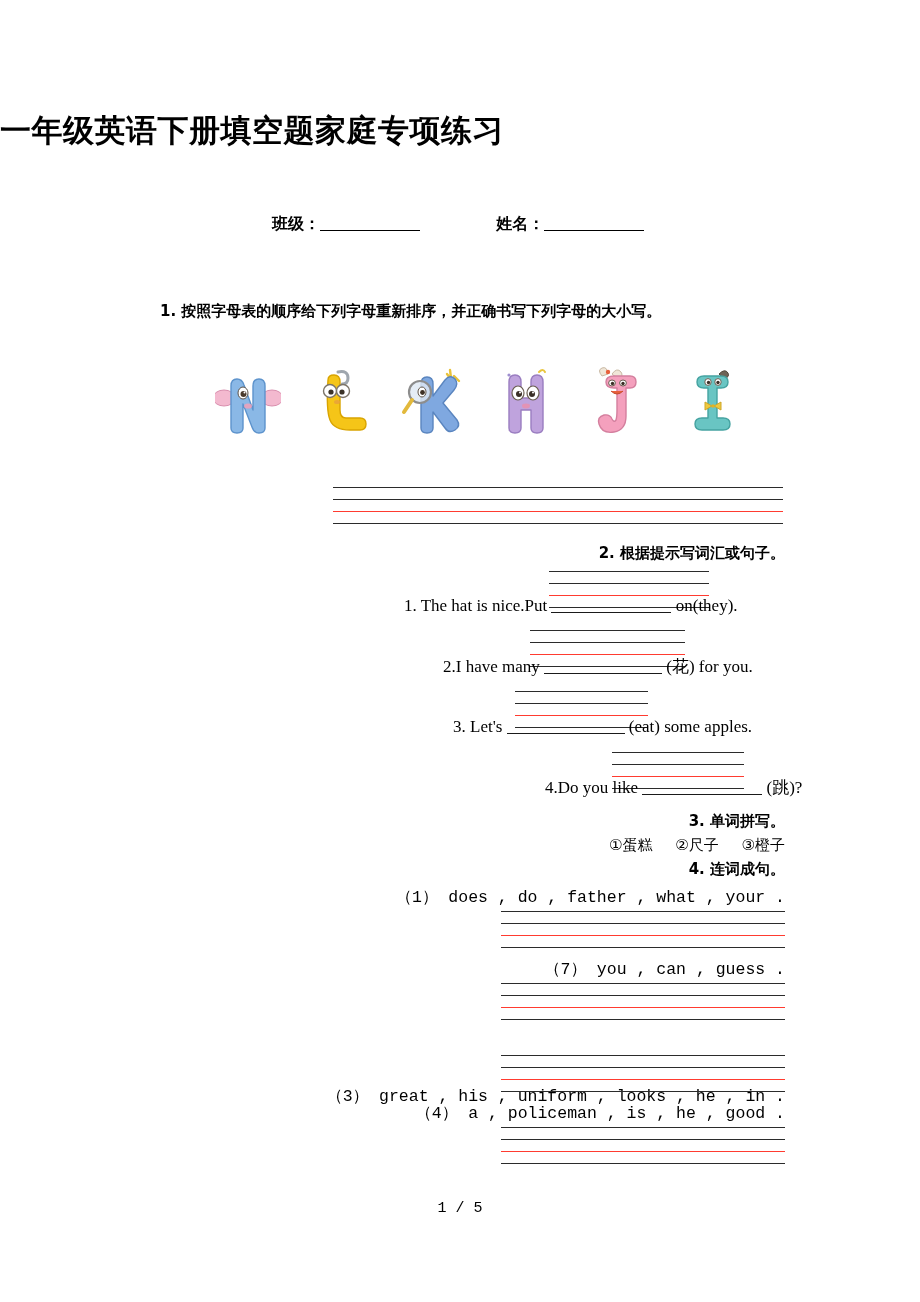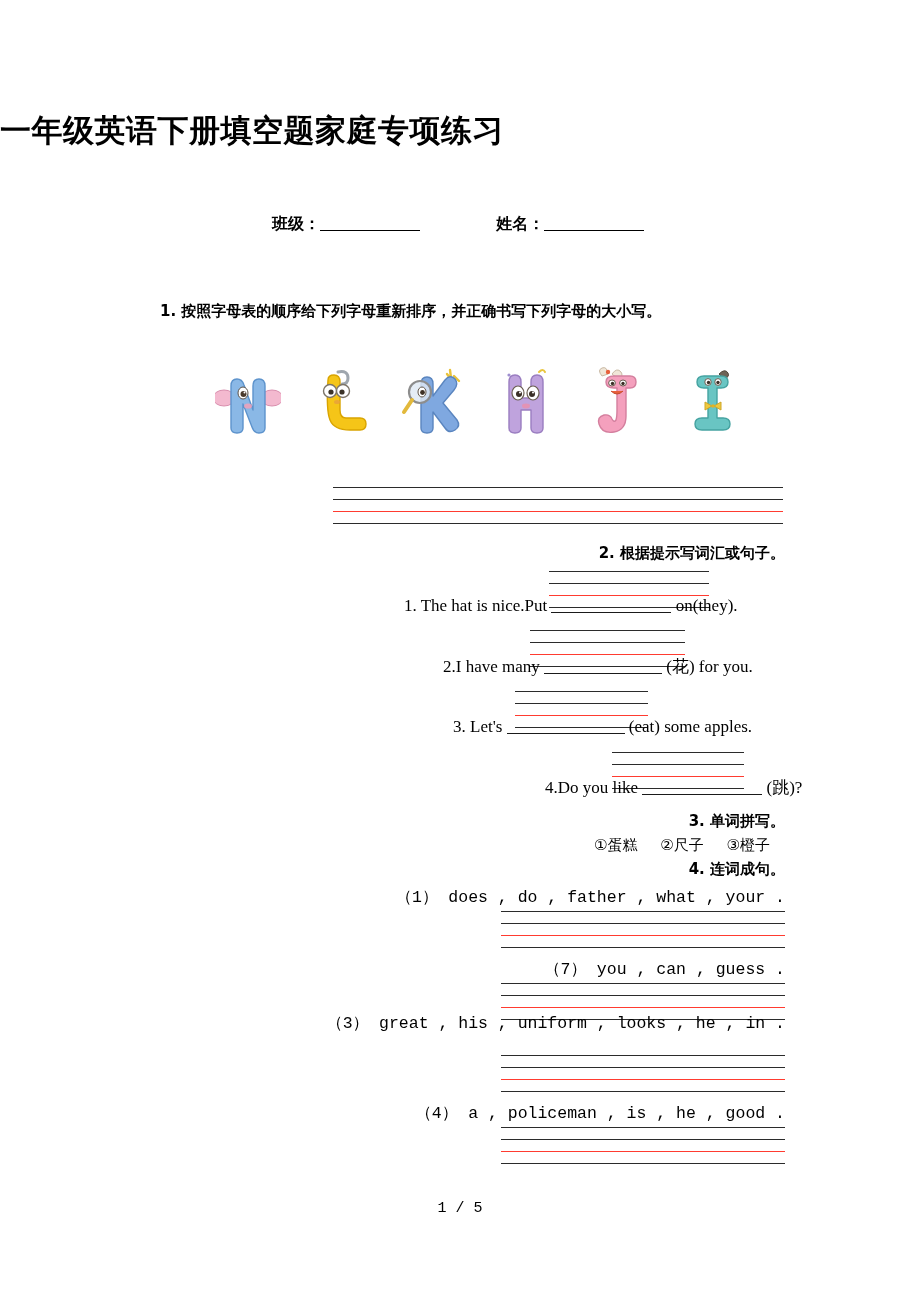--- a/index.html
+++ b/index.html
@@ -109,21 +109,21 @@
   .blank-rule {
     display: inline-block;
     border-bottom: 1.3px solid #1a1a1a;
     height: 13px;
     vertical-align: -2px;
   }
 
   
   .spell-row {
     position: absolute;
-    right: 150px; top: 836px;
+    right: 135px; top: 836px;
     font-family: "DejaVu Sans", "Liberation Sans", sans-serif;
     font-size: 15px;
     white-space: nowrap;
     margin-left: 44px;
   }
   .spell-item { display: inline-block; margin-left: 18px; }
   .spell-item:first-child { margin-left: 0; }
 
   
   .mk-line {
@@ -317,21 +317,21 @@
   </div>
 
   <div class="mk-line" style="right:135px; top:958px;">（7） you , can , guess .</div>
   <div class="staff" style="left:501px; top:983px; width:284px;">
     <div class="ln l1"></div>
     <div class="ln l2"></div>
     <div class="ln l3"></div>
     <div class="ln l4"></div>
   </div>
 
-  <div class="mk-line" style="right:135px; top:1012px;">（3） great , his , uniform , looks , he , in .</div>
+  <div class="mk-line" style="right:135px; top:1085px;">（3） great , his , uniform , looks , he , in .</div>
   <div class="staff" style="left:501px; top:1055px; width:284px;">
     <div class="ln l1"></div>
     <div class="ln l2"></div>
     <div class="ln l3"></div>
     <div class="ln l4"></div>
   </div>
 
   <div class="mk-line" style="right:135px; top:1102px;">（4） a , policeman , is , he , good .</div>
   <div class="staff" style="left:501px; top:1127px; width:284px;">
     <div class="ln l1"></div>

